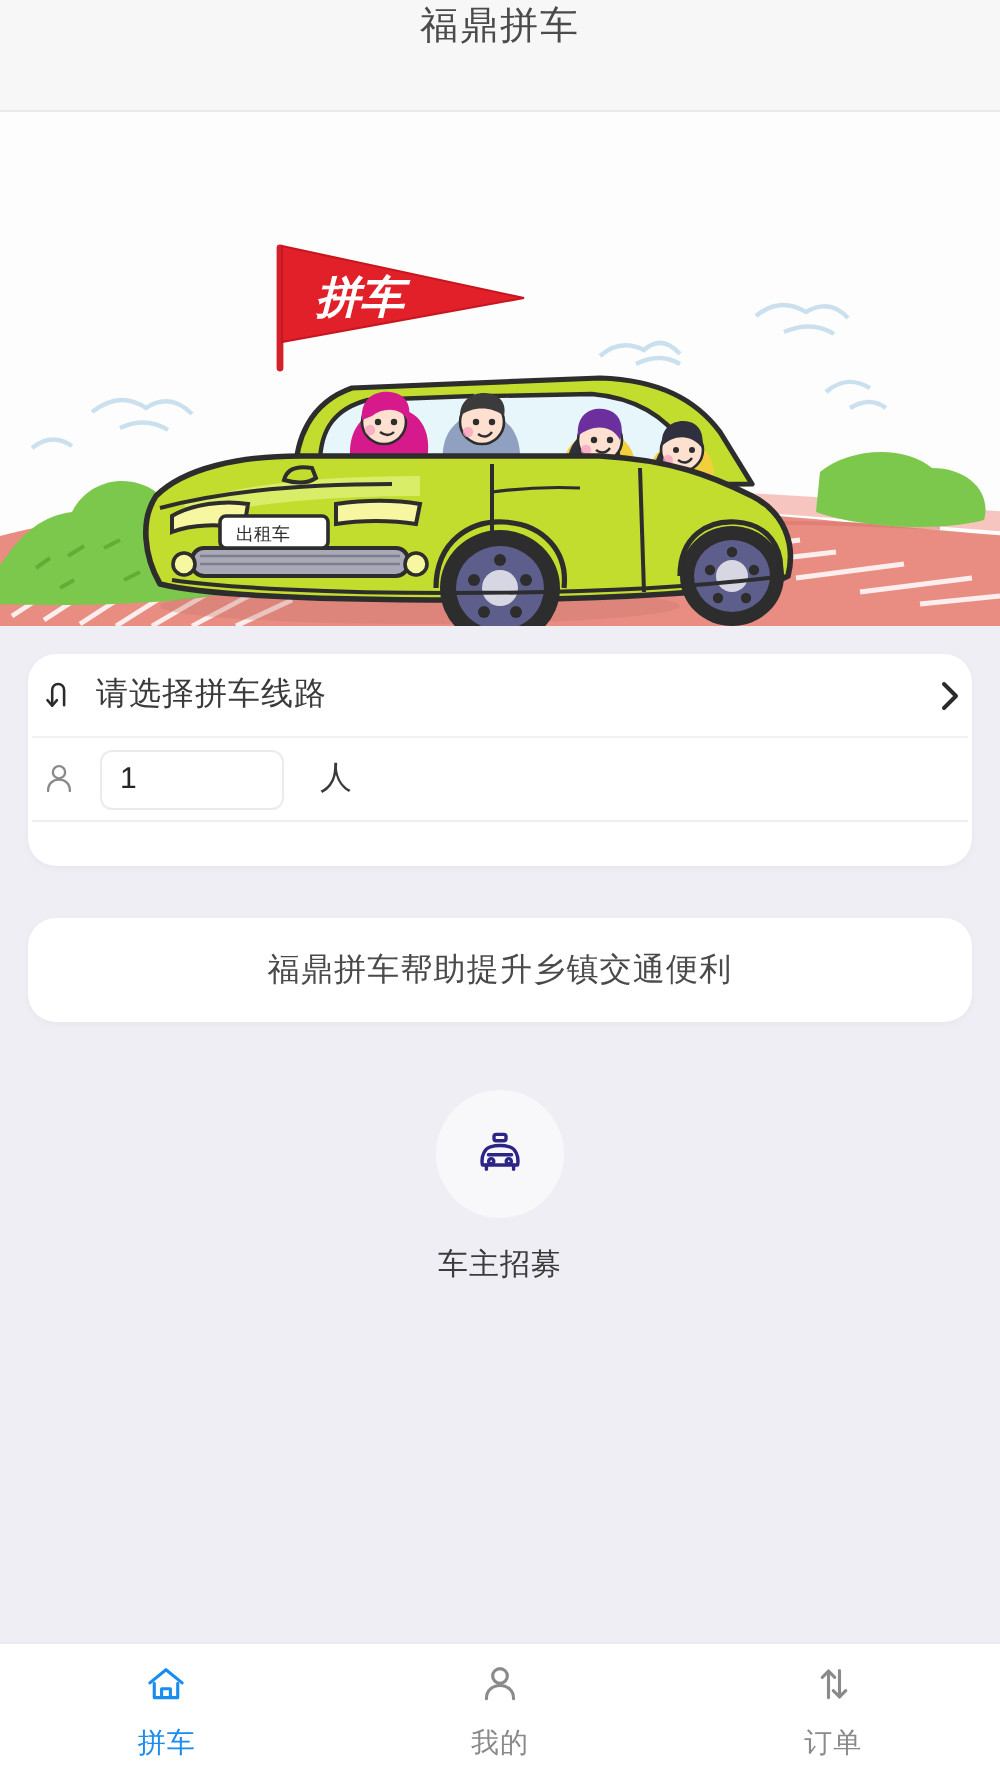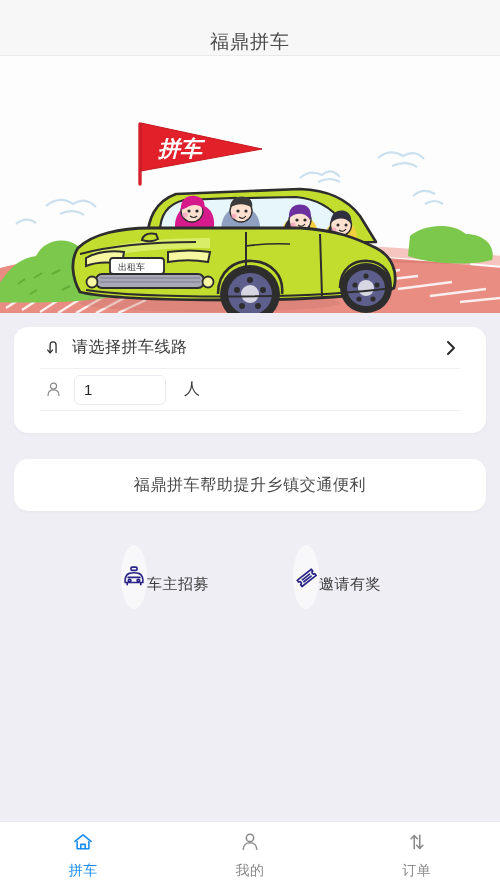--- a/index.html
+++ b/index.html
@@ -15,21 +15,21 @@
     background: #eeeef4;
     color: #333;
     position: relative;
   }
 
   
   .header {
     height: 56px;
     background: #f7f7f7;
     display: flex;
-    align-items: flex-end;
+    align-items: flex-start;
     justify-content: center;
     border-bottom: 1px solid #eaeaea;
   }
   .header-title {
     font-size: 19px;
     color: #4b4b4b;
     letter-spacing: 1px;
   }
 
   
@@ -42,21 +42,21 @@
   }
   .hero-svg { display: block; width: 500px; height: 257px; }
 
   
   .card {
     background: #ffffff;
     border-radius: 14px;
     margin: 14px 14px 0 14px;
     box-shadow: 0 1px 3px rgba(80,80,120,0.05);
   }
-  .form-card { padding: 0 26px; }
+  .form-card { padding: 0 2px; }
 
   .row {
     display: flex;
     align-items: center;
     height: 42px;
     border-bottom: 1px solid #f0f0f2;
   }
   .row:last-child { border-bottom: none; }
 
   .row-icon {
@@ -129,20 +129,21 @@
 
   
   .entries {
     display: flex;
     justify-content: center;
     gap: 86px;
     margin-top: 34px;
   }
   .entry {
     display: flex;
+    flex-direction: column;
     align-items: center;
     width: 86px;
   }
   .entry-circle {
     width: 64px;
     height: 64px;
     border-radius: 50%;
     background: #f8f8fb;
     display: flex;
     align-items: center;
@@ -416,32 +417,20 @@
         <path d="M7.2 13.4 L18.8 13.4"></path>
         <circle cx="8.6" cy="16.6" r="1.3"></circle>
         <circle cx="17.4" cy="16.6" r="1.3"></circle>
         <path d="M6.2 18.5 L6.2 20.6"></path>
         <path d="M19.8 18.5 L19.8 20.6"></path>
       </svg>
     </span>
     <span class="entry-label">车主招募</span>
   </div>
 
-  <div class="entry">
-    <span class="entry-circle">
-      <svg width="26" height="26" viewBox="0 0 26 26" fill="none" stroke="#2b2586" stroke-width="1.7" stroke-linecap="round" stroke-linejoin="round">
-        <g transform="rotate(-38 13 13)">
-          <path d="M4 10.2 L22 10.2 L22 12.4 A1.7 1.7 0 0 0 22 15.8 L22 18 L4 18 L4 15.8 A1.7 1.7 0 0 0 4 12.4 Z"></path>
-          <path d="M8.4 13 L17.6 13"></path>
-          <path d="M8.4 15.4 L17.6 15.4"></path>
-        </g>
-      </svg>
-    </span>
-    <span class="entry-label">邀请有奖</span>
-  </div>
 </div>
 
 <div class="tabbar">
 
   <div class="tab active">
     <span>
       <svg width="22" height="22" viewBox="0 0 24 24" fill="none" stroke="currentColor" stroke-width="1.7" stroke-linecap="round" stroke-linejoin="round">
         <path d="M3.2 11.4 L12 4.2 L20.8 11.4"></path>
         <path d="M5.6 11.6 L5.6 19.4 L18.4 19.4 L18.4 11.6"></path>
         <path d="M9.6 19.4 L9.6 14.6 L14.4 14.6 L14.4 19.4"></path>

